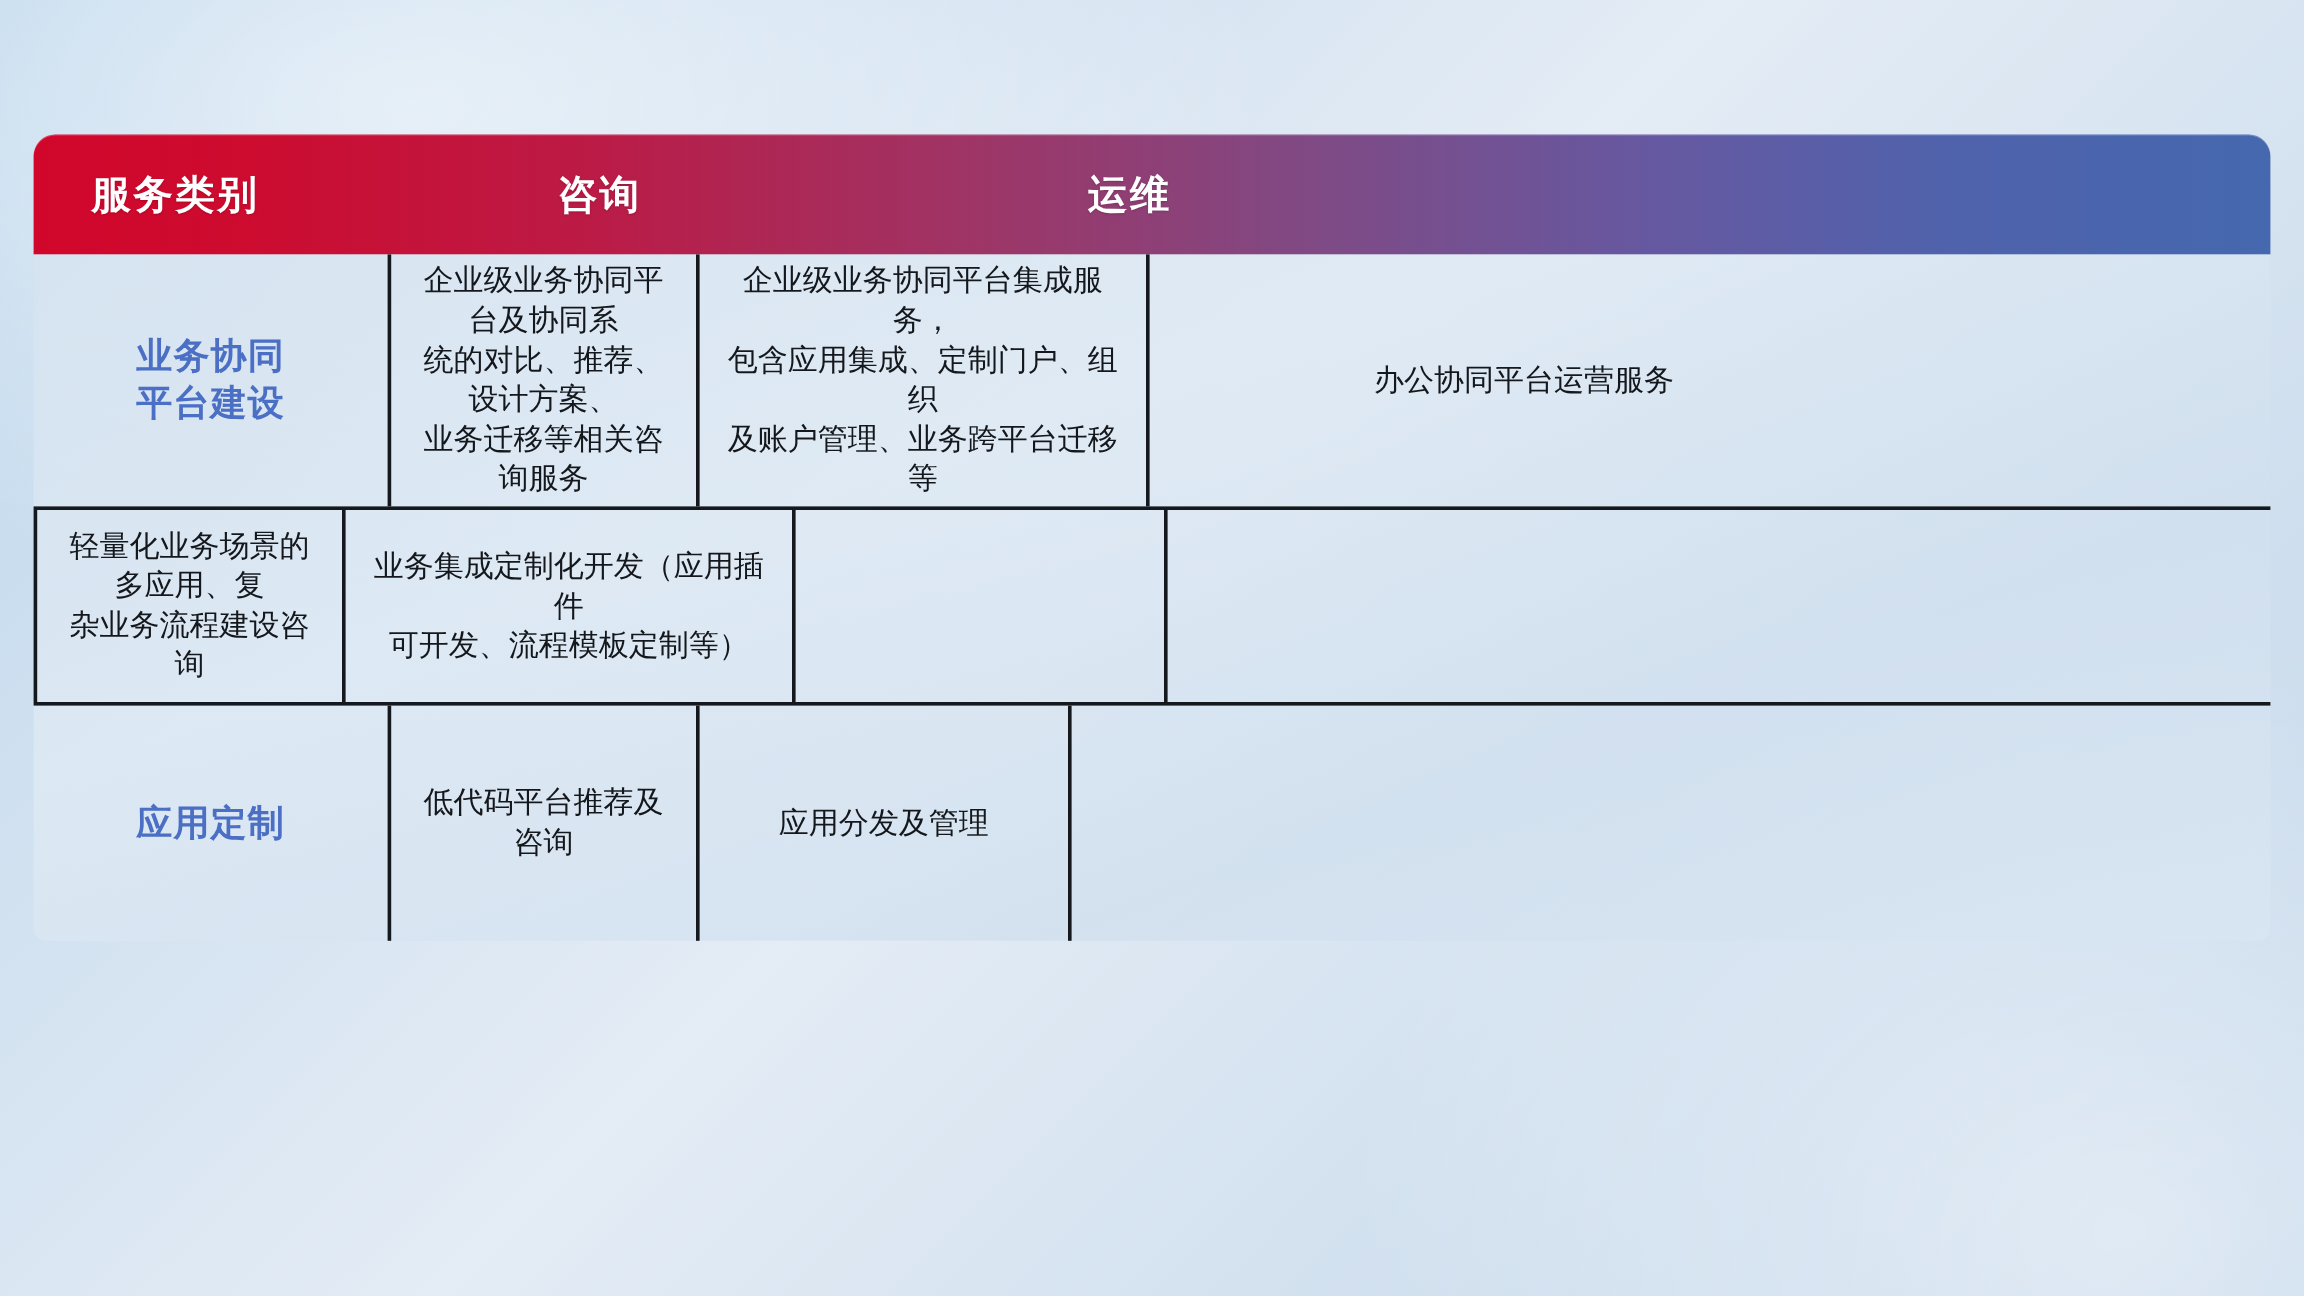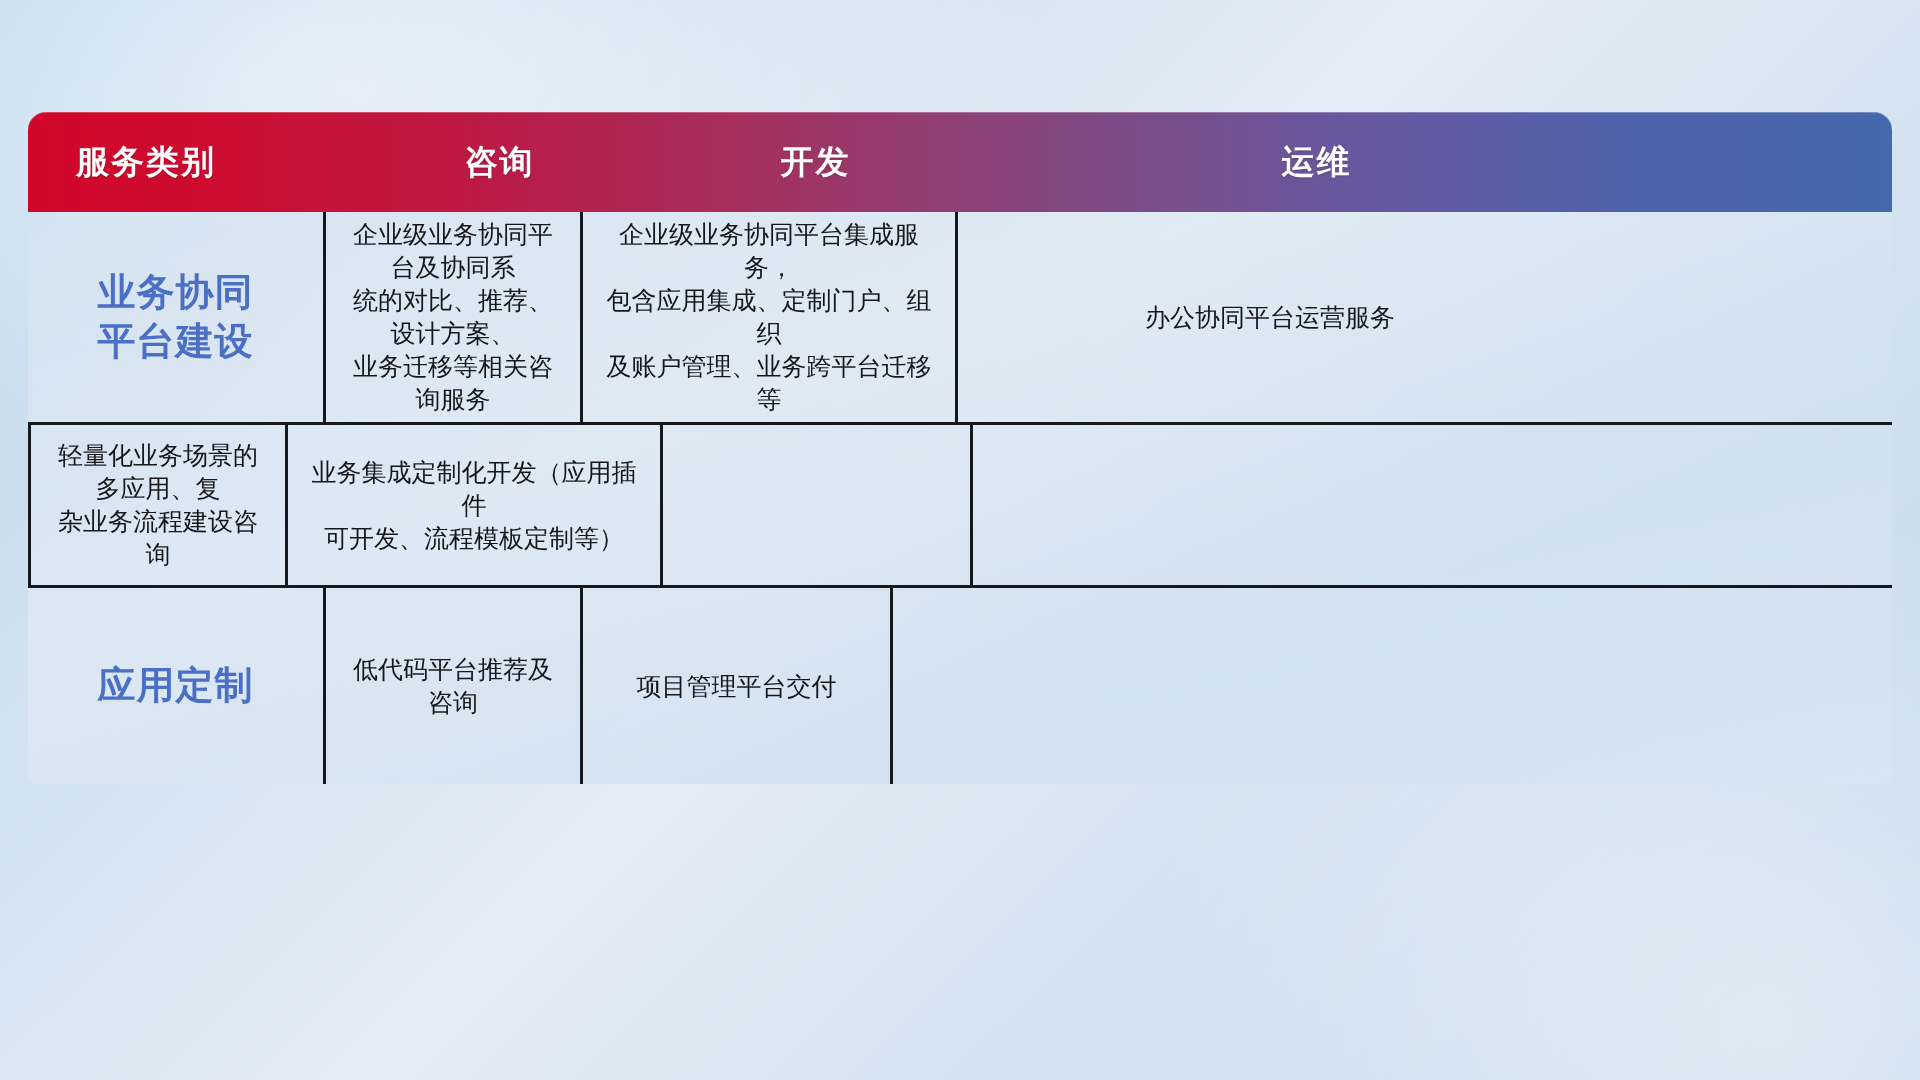--- a/index.html
+++ b/index.html
@@ -49,21 +49,21 @@
   .row.r2{height:160px;}
   .row.r3{height:196px;}
 
   .td{
     display:flex;align-items:center;justify-content:center;
     box-sizing:border-box;padding:10px 16px;
     font-size:25px;line-height:1.32;color:#14171b;
     text-align:center;white-space:pre-line;
   }
   .td.cat{
-    color:#4b6fc4;font-weight:700;font-size:38px;line-height:1.3;
+    color:#4b6fc4;font-weight:700;font-size:30px;line-height:1.3;
     letter-spacing:1px;
   }
   .td.vline{border-left:3px solid #15181c;}
 
   
   .c1{width:295px;flex:0 0 295px;}
   .c2{width:257px;flex:0 0 257px;}
   .c3{width:375px;flex:0 0 375px;}
   .c4{width:310px;flex:0 0 310px;}
   .c5{width:627px;flex:0 0 627px;}
@@ -71,21 +71,20 @@
 </head>
 <body>
 
 <div class="stage">
 
   <div class="table-wrap">
 
     <div class="thead">
       <div class="th first c1">服务类别</div>
       <div class="th c2">咨询</div>
-      <div class="th c3">开发</div>
       <div class="th c5">运维</div>
     </div>
 
     <div class="tbody">
 
       <div class="row r1">
         <div class="td cat c1">业务协同
 平台建设</div>
         <div class="td c2 vline">企业级业务协同平台及协同系
 统的对比、推荐、设计方案、
@@ -101,19 +100,19 @@
 杂业务流程建设咨询</div>
         <div class="td c3 vline">业务集成定制化开发（应用插件
 可开发、流程模板定制等）</div>
         <div class="td c4 vline"></div>
         <div class="td c5 vline"></div>
       </div>
 
       <div class="row r3">
         <div class="td cat c1">应用定制</div>
         <div class="td c2 vline">低代码平台推荐及咨询</div>
-        <div class="td c4 vline">项目管理平台交付</div>
+        <div class="td c4 vline">应用分发及管理</div>
         <div class="td c5 vline"></div>
       </div>
 
     </div>
   </div>
 </div>
 
 </body></html>

